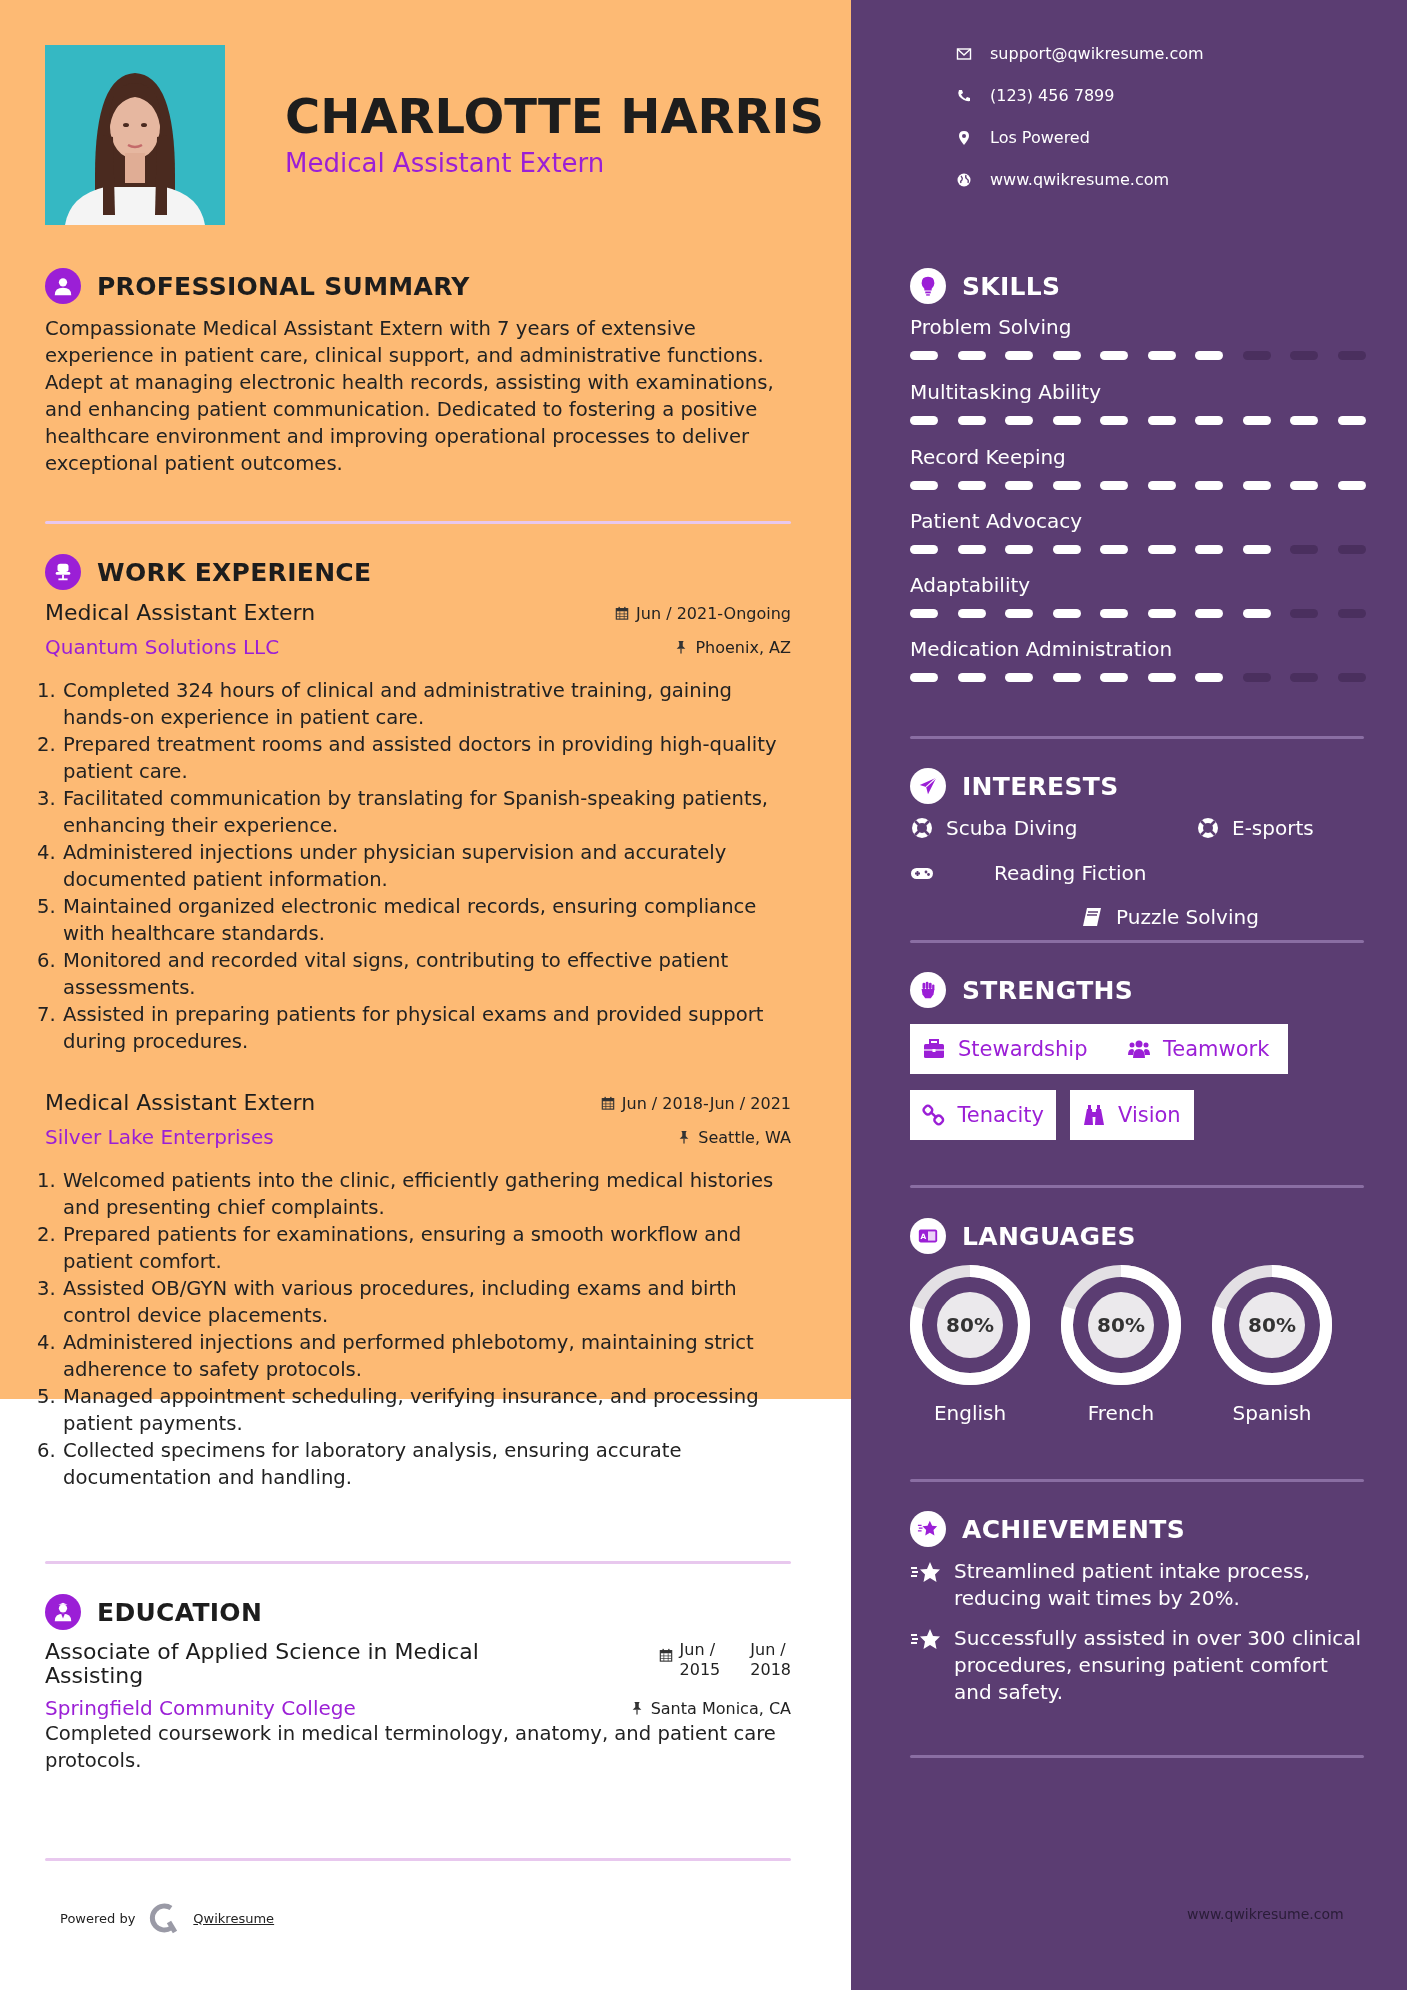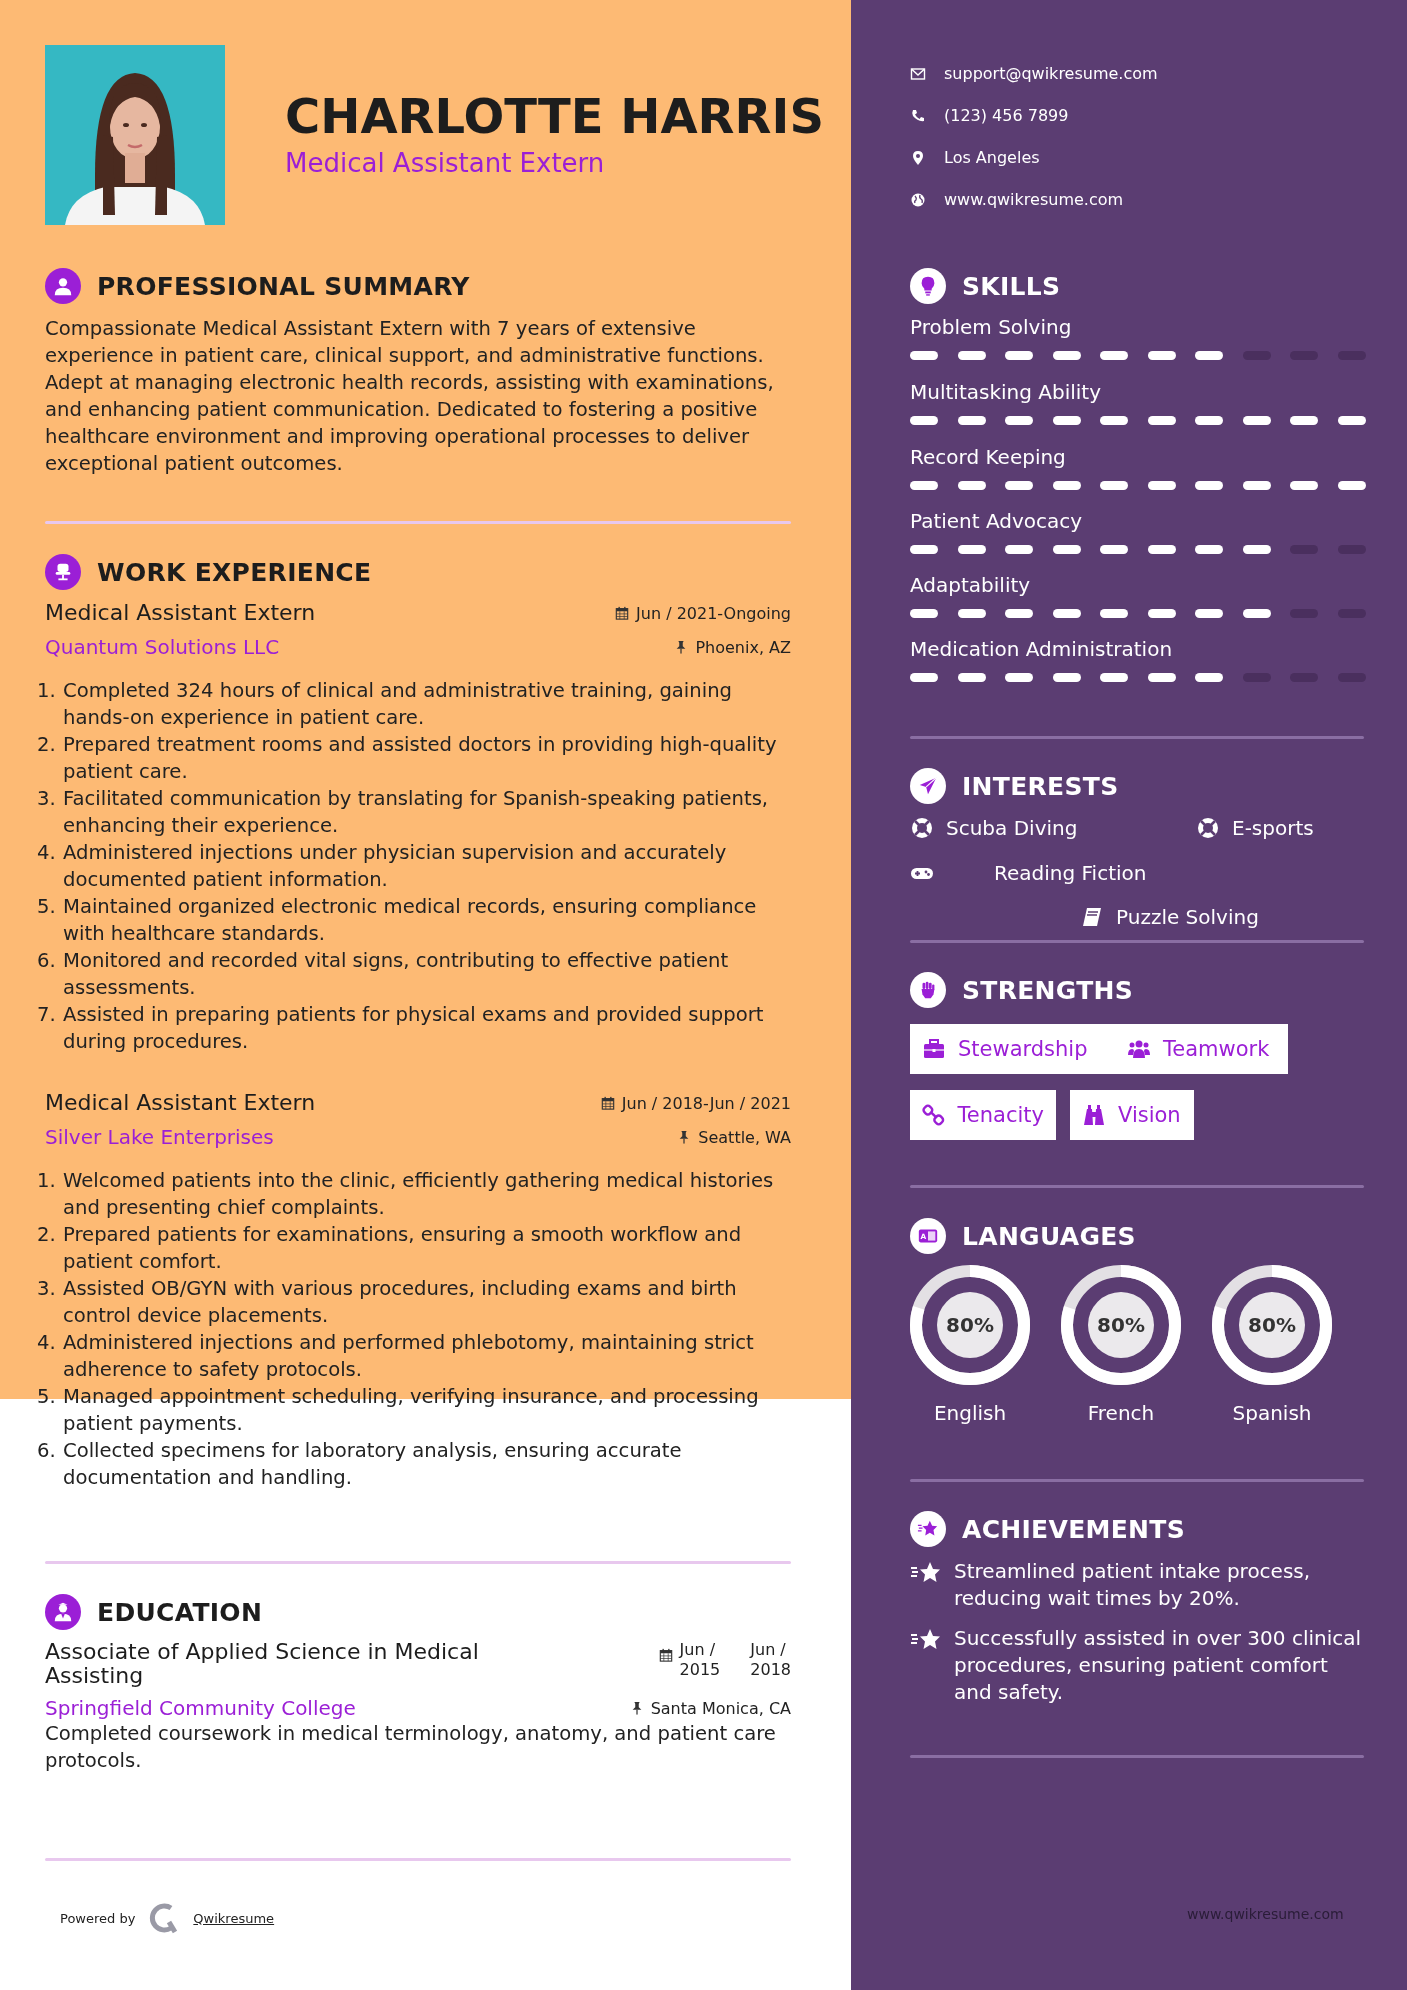--- a/index.html
+++ b/index.html
@@ -41,21 +41,21 @@
     .edu-date { display: flex; align-items: flex-start; font-size: 16px; line-height: 20px; }
     .edu-date svg { width: 14px; height: 14px; margin-right: 7px; margin-top: 8px; }
     .edu-date .d { margin-right: 30px; }
     .edu-date .d:last-child { margin-right: 0; }
 
     .footer-powered { position: absolute; left: 60px; top: 1902px; display: flex; align-items: center; font-size: 13px; color: #222; }
     .footer-powered .qlogo { width: 32px; height: 32px; margin: 0 12px 0 14px; }
     .footer-powered .qlink { text-decoration: underline; color: #222; }
 
     
-    .contact { position: absolute; left: 910px; display: flex; align-items: center; font-size: 16px; color: #fff; margin-top: 20px; }
+    .contact { position: absolute; left: 956px; display: flex; align-items: center; font-size: 16px; color: #fff; }
     .contact svg { width: 16px; height: 16px; margin-right: 18px; }
 
     .s-head { position: absolute; left: 910px; display: flex; align-items: center; }
     .s-icon { width: 36px; height: 36px; border-radius: 50%; background: #fff; display: flex; align-items: center; justify-content: center; margin-right: 16px; }
     .s-icon svg { width: 22px; height: 22px; }
     .s-title { font-size: 25px; font-weight: bold; color: #fff; letter-spacing: 0.3px; }
     .s-divider { position: absolute; left: 910px; width: 454px; height: 3px; background: #8a6ea3; border-radius: 2px; }
 
     .skill { position: absolute; left: 910px; width: 456px; }
     .skill-name { font-size: 20px; color: #fff; }
@@ -313,21 +313,21 @@
     <svg viewBox="0 0 16 16">
         <path d="M3 2 L6 2 L7 5 L5 6.5 Q6.5 9.5 9.5 11 L11 9 L14 10 L14 13 Q8 14 3 8 Q1.5 5 3 2 Z" fill="#fff"></path>
       </svg>
     <span>(123) 456 7899</span>
   </div>
   <div class="contact" style="top:128px;">
     <svg viewBox="0 0 16 16">
         <path d="M8 1 Q13 1 13 6 Q13 9 8 15 Q3 9 3 6 Q3 1 8 1 Z" fill="#fff"></path>
         <circle cx="8" cy="6" r="2" fill="#5b3d72"></circle>
       </svg>
-    <span>Los Angeles</span>
+    <span>Los Powered</span>
   </div>
   <div class="contact" style="top:170px;">
     <svg viewBox="0 0 16 16">
         <circle cx="8" cy="8" r="6.5" fill="#fff"></circle>
         <path d="M5 4 Q7 6 6 8 Q4 9 5 11 M10 3 Q9 6 11 7 Q13 8 12 11" stroke="#5b3d72" stroke-width="1.3" fill="none"></path>
       </svg>
     <span>www.qwikresume.com</span>
   </div>
 
   <div class="s-head" style="top:268px;">

